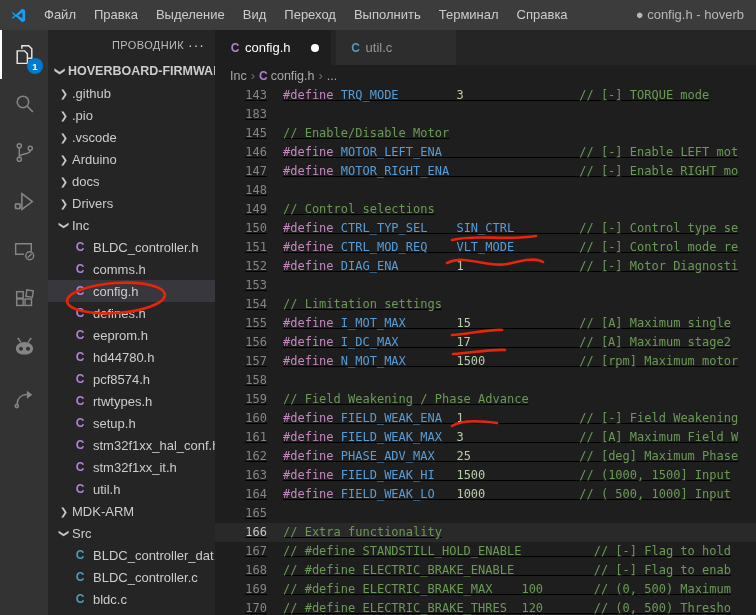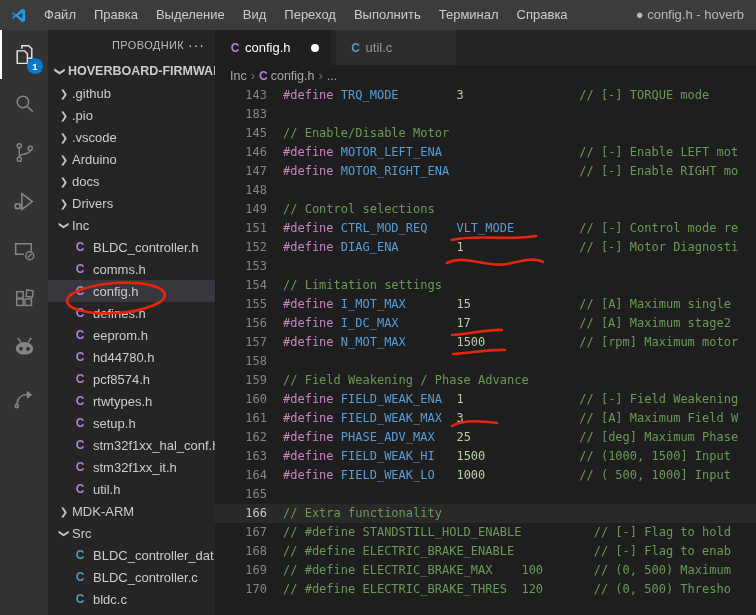--- a/index.html
+++ b/index.html
@@ -51,21 +51,21 @@
   .tab.active { background:#1e1e1e; color:#ffffff; min-width:112px; }
   .tab.inactive { background:#2d2d2d; color:#969696; min-width:120px; margin-left:5px; }
   .dirty-dot { width:8px; height:8px; border-radius:50%; background:#ffffff; margin-left:20px; flex:none; }
   .breadcrumb { height:21px; display:flex; align-items:center; font-size:12.5px; color:#a9a9a9;
     padding-left:15px; flex:none; }
   .breadcrumb .sep { color:#6e6e6e; margin:0 4px; font-size:13px; }
   .breadcrumb .cicon { margin-right:3px; width:auto; }
   .bc-item { cursor:pointer; }
 
   .code { flex:1; position:relative; overflow:hidden;
-    font-family:"DejaVu Sans Mono", monospace; font-size:12px; line-height:19px; }
+    font-family:"DejaVu Sans Mono", monospace; font-size:12px; line-height:19px;text-decoration:underline; }
   .codeline { display:flex; height:19px; white-space:pre; }
   .codeline.active-line { background:rgba(234,234,234,0.055); }
   .gutter { width:68px; flex:none; text-align:right; padding-right:16px; color:#858585; }
   .active-line .gutter { color:#c6c6c6; }
   .ltext { flex:none; white-space:pre; }
   .d { color:#c586c0; } .m { color:#569cd6; } .n { color:#b5cea8; }
   .c { color:#6a9955; } .p { color:#d4d4d4; }
 
   .anno { position:absolute; left:0; top:0; width:756px; height:615px; pointer-events:none; z-index:50; }
 </style>
@@ -284,20 +284,21 @@
       <span class="bc-item">...</span>
     </div>
     <div class="code" id="code">
         <div class="codeline"><span class="gutter">143</span><span class="ltext"><span class="d">#define </span><span class="m">TRQ_MODE</span><span class="p">        </span><span class="n">3</span><span class="p">                </span><span class="c">// [-] TORQUE mode</span></span></div>
         <div class="codeline"><span class="gutter">183</span><span class="ltext"></span></div>
         <div class="codeline"><span class="gutter">145</span><span class="ltext"><span class="c">// Enable/Disable Motor</span></span></div>
         <div class="codeline"><span class="gutter">146</span><span class="ltext"><span class="d">#define </span><span class="m">MOTOR_LEFT_ENA</span><span class="p">                   </span><span class="c">// [-] Enable LEFT mot</span></span></div>
         <div class="codeline"><span class="gutter">147</span><span class="ltext"><span class="d">#define </span><span class="m">MOTOR_RIGHT_ENA</span><span class="p">                  </span><span class="c">// [-] Enable RIGHT mo</span></span></div>
         <div class="codeline"><span class="gutter">148</span><span class="ltext"></span></div>
         <div class="codeline"><span class="gutter">149</span><span class="ltext"><span class="c">// Control selections</span></span></div>
+        <div class="codeline"><span class="gutter">150</span><span class="ltext"><span class="d">#define </span><span class="m">CTRL_TYP_SEL</span><span class="p">    </span><span class="m">SIN_CTRL</span><span class="p">         </span><span class="c">// [-] Control type se</span></span></div>
         <div class="codeline"><span class="gutter">151</span><span class="ltext"><span class="d">#define </span><span class="m">CTRL_MOD_REQ</span><span class="p">    </span><span class="m">VLT_MODE</span><span class="p">         </span><span class="c">// [-] Control mode re</span></span></div>
         <div class="codeline"><span class="gutter">152</span><span class="ltext"><span class="d">#define </span><span class="m">DIAG_ENA</span><span class="p">        </span><span class="n">1</span><span class="p">                </span><span class="c">// [-] Motor Diagnosti</span></span></div>
         <div class="codeline"><span class="gutter">153</span><span class="ltext"></span></div>
         <div class="codeline"><span class="gutter">154</span><span class="ltext"><span class="c">// Limitation settings</span></span></div>
         <div class="codeline"><span class="gutter">155</span><span class="ltext"><span class="d">#define </span><span class="m">I_MOT_MAX</span><span class="p">       </span><span class="n">15</span><span class="p">               </span><span class="c">// [A] Maximum single</span></span></div>
         <div class="codeline"><span class="gutter">156</span><span class="ltext"><span class="d">#define </span><span class="m">I_DC_MAX</span><span class="p">        </span><span class="n">17</span><span class="p">               </span><span class="c">// [A] Maximum stage2</span></span></div>
         <div class="codeline"><span class="gutter">157</span><span class="ltext"><span class="d">#define </span><span class="m">N_MOT_MAX</span><span class="p">       </span><span class="n">1500</span><span class="p">             </span><span class="c">// [rpm] Maximum motor</span></span></div>
         <div class="codeline"><span class="gutter">158</span><span class="ltext"></span></div>
         <div class="codeline"><span class="gutter">159</span><span class="ltext"><span class="c">// Field Weakening / Phase Advance</span></span></div>
         <div class="codeline"><span class="gutter">160</span><span class="ltext"><span class="d">#define </span><span class="m">FIELD_WEAK_ENA</span><span class="p">  </span><span class="n">1</span><span class="p">                </span><span class="c">// [-] Field Weakening</span></span></div>

